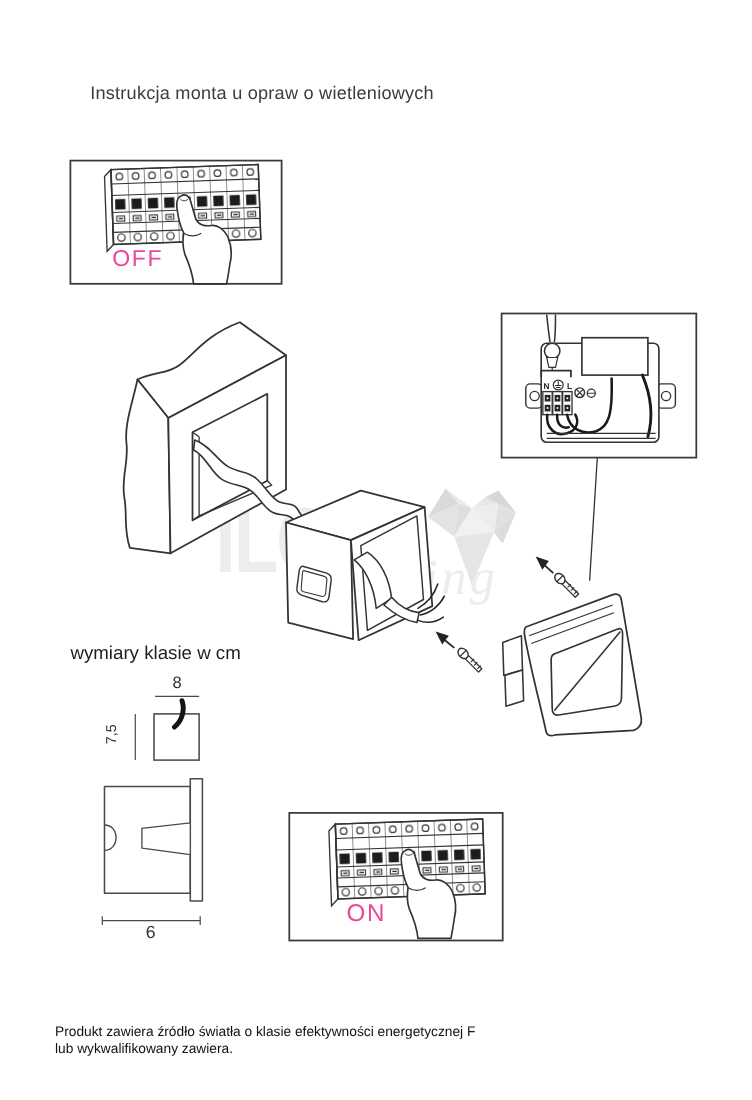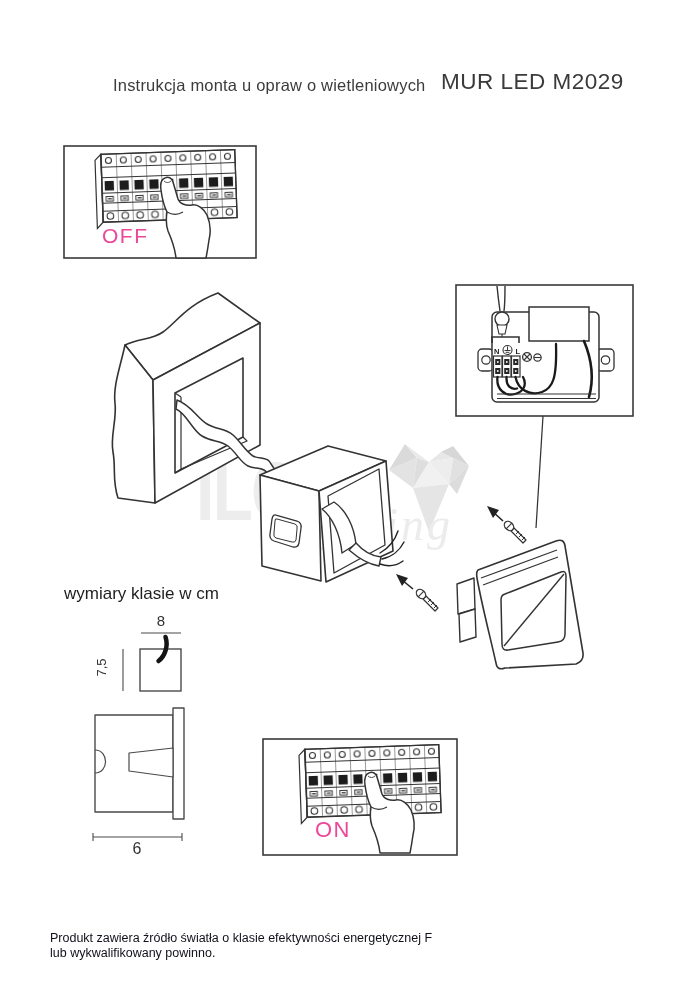--- a/index.html
+++ b/index.html
@@ -9,21 +9,21 @@
   
   .wm{z-index:1;}
   .wm-word{left:196px;top:449px;font-size:84px;font-weight:bold;line-height:1;
            color:#ededed;letter-spacing:-2px;transform:scaleX(.78);transform-origin:0 0;}
   .wm-script{left:286px;top:498px;font-family:"Liberation Serif",serif;font-style:italic;
              font-size:46px;color:#ececec;letter-spacing:3px;}
   
   .art{left:0;top:0;z-index:2;}
   
   .txt{z-index:3;}
-  .title{left:82px;top:76px;font-size:16.5px;color:#3c3c3c;letter-spacing:.2px;margin-left:31px;}
+  .title{left:82px;top:76px;font-size:16.5px;color:#3c3c3c;letter-spacing:.2px;}
   .model{left:441px;top:69px;font-size:22.5px;color:#3a3a3a;letter-spacing:.5px;}
   .step-label{font-size:21px;font-weight:400;letter-spacing:1.5px;color:#ec4899;}
   .off-label{left:102px;top:224px;}
   .on-label{left:299px;top:817px;font-size:22px;margin-left:16px;}
   .dims-heading{left:64px;top:584px;font-size:17px;color:#1f1f1f;}
   .dim{font-size:15px;color:#333;text-align:center;}
   .dim-8{left:149px;top:612px;width:24px;}
   .dim-75{left:84px;top:660px;width:34px;font-size:13px;transform:rotate(-90deg);transform-origin:center;}
   .dim-6{left:122px;top:840px;width:30px;font-size:16px;}
   .footer{left:50px;top:931px;width:580px;font-size:12.5px;line-height:14.5px;color:#10101a;}
@@ -221,24 +221,23 @@
       </g>
     </g>
 
     <g>
       <rect x="263" y="739" width="194" height="116" fill="#fff" stroke="#3a3a3a" stroke-width="1.6"></rect>
       <use href="#bp" x="300" y="747"></use>
     </g>
   </svg>
 
   <div class="abs txt title">Instrukcja monta u opraw o wietleniowych</div>
-  <div class="abs txt model">MUR LED M2029</div>
   <div class="abs txt step-label off-label">OFF</div>
   <div class="abs txt step-label on-label">ON</div>
   <div class="abs txt dims-heading">wymiary klasie w cm</div>
   <div class="abs txt dim dim-8">8</div>
   <div class="abs txt dim dim-75">7,5</div>
   <div class="abs txt dim dim-6">6</div>
   <div class="abs txt footer">
     <div>Produkt zawiera źródło światła o klasie efektywności energetycznej F</div>
-    <div>lub wykwalifikowany powinno.</div>
+    <div>lub wykwalifikowany zawiera.</div>
   </div>
 </div>
 
 </body></html>

